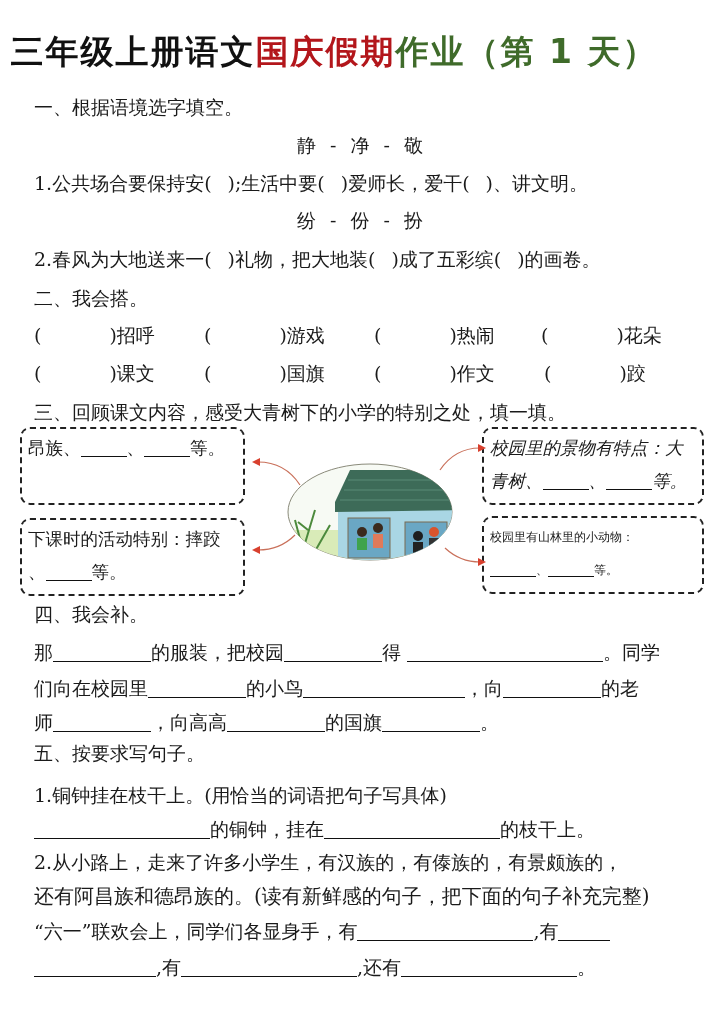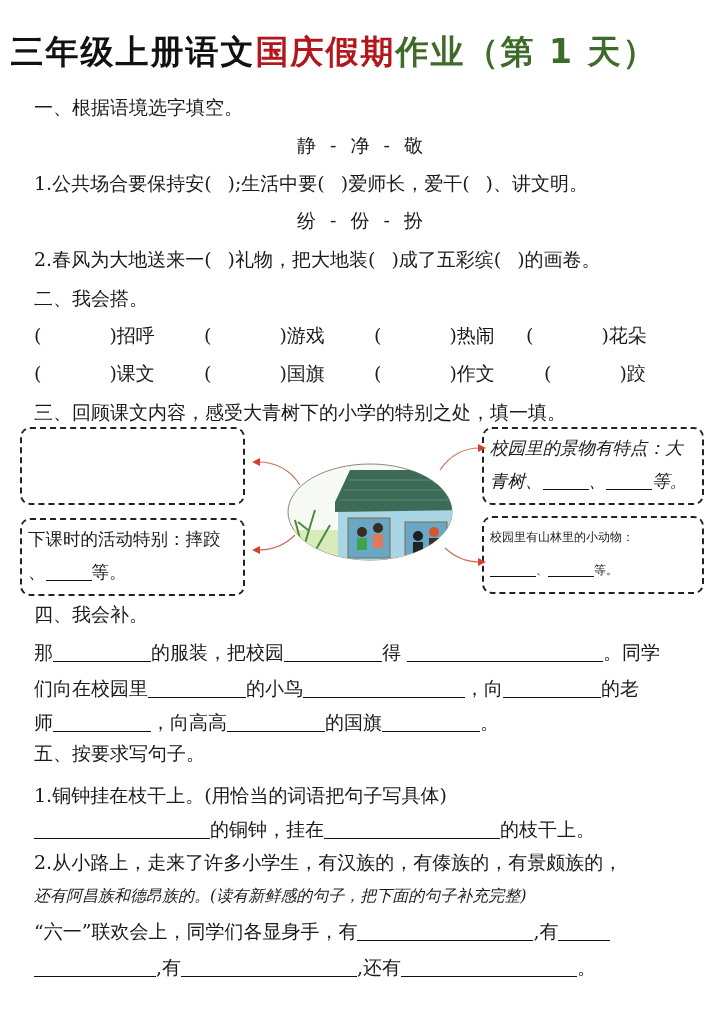--- a/index.html
+++ b/index.html
@@ -31,32 +31,33 @@
 <div class="abs line center" style="top:208px;">纷 - 份 - 扮</div>
 <div class="abs line" style="top:247px;left:34px;">
   <span>2.春风为大地送来一(</span><span style="display:inline-block;width:16px;"></span><span>)礼物，把大地装(</span><span style="display:inline-block;width:16px;"></span><span>)成了五彩缤(</span><span style="display:inline-block;width:16px;"></span><span>)的画卷。</span>
 </div>
 
 <div class="abs line" style="top:286px;left:34px;">二、我会搭。</div>
 <div class="abs line" style="top:323px;left:34px;width:660px;">
   <span class="abs" style="left:0;"><span>(</span><span style="display:inline-block;width:68px;"></span><span>)招呼</span></span>
   <span class="abs" style="left:170px;"><span>(</span><span style="display:inline-block;width:68px;"></span><span>)游戏</span></span>
   <span class="abs" style="left:340px;"><span>(</span><span style="display:inline-block;width:68px;"></span><span>)热闹</span></span>
-  <span class="abs" style="left:492px;"><span>(</span><span style="display:inline-block;width:68px;"></span><span>)花朵</span></span>
+  <span class="abs" style="left:507px;"><span>(</span><span style="display:inline-block;width:68px;"></span><span>)花朵</span></span>
 </div>
 <div class="abs line" style="top:361px;left:34px;width:660px;">
   <span class="abs" style="left:0;"><span>(</span><span style="display:inline-block;width:68px;"></span><span>)课文</span></span>
   <span class="abs" style="left:170px;"><span>(</span><span style="display:inline-block;width:68px;"></span><span>)国旗</span></span>
   <span class="abs" style="left:340px;"><span>(</span><span style="display:inline-block;width:68px;"></span><span>)作文</span></span>
   <span class="abs" style="left:510px;"><span>(</span><span style="display:inline-block;width:68px;"></span><span>)跤</span></span>
 </div>
 
 <div class="abs line" style="top:400px;left:34px;">三、回顾课文内容，感受大青树下的小学的特别之处，填一填。</div>
 
 <div class="abs box" style="top:427px;left:20px;width:225px;height:78px;">
+  <div><span>昂族、</span><span class="blank" style="width:46px;"></span><span>、</span><span class="blank" style="width:46px;"></span><span>等。</span></div>
 </div>
 
 <div class="abs box" style="top:518px;left:20px;width:225px;height:78px;">
   <div>下课时的活动特别：摔跤</div>
   <div><span>、</span><span class="blank" style="width:46px;"></span><span>等。</span></div>
 </div>
 
 <div class="abs box" style="top:427px;left:482px;width:222px;height:78px;font-style:italic;">
   <div>校园里的景物有特点：大</div>
   <div><span>青树、</span><span class="blank" style="width:46px;"></span><span>、</span><span class="blank" style="width:46px;"></span><span>等。</span></div>
@@ -114,19 +115,19 @@
 <div class="abs line" style="top:710px;left:34px;">
   <span>师</span><span class="blank" style="width:98px;"></span><span>，向高高</span><span class="blank" style="width:98px;"></span><span>的国旗</span><span class="blank" style="width:98px;"></span><span>。</span>
 </div>
 
 <div class="abs line" style="top:741px;left:34px;">五、按要求写句子。</div>
 <div class="abs line" style="top:783px;left:34px;">1.铜钟挂在枝干上。(用恰当的词语把句子写具体)</div>
 <div class="abs line" style="top:817px;left:34px;">
   <span class="blank" style="width:176px;"></span><span>的铜钟，挂在</span><span class="blank" style="width:176px;"></span><span>的枝干上。</span>
 </div>
 <div class="abs line" style="top:850px;left:34px;">2.从小路上，走来了许多小学生，有汉族的，有傣族的，有景颇族的，</div>
-<div class="abs line" style="top:884px;left:34px;font-size:16px;font-style:italic;">还有阿昌族和德昂族的。(读有新鲜感的句子，把下面的句子补充完整)</div>
+<div class="abs line" style="top:884px;left:34px;font-size:20px;">还有阿昌族和德昂族的。(读有新鲜感的句子，把下面的句子补充完整)</div>
 <div class="abs line" style="top:919px;left:34px;">
   <span>“六一”联欢会上，同学们各显身手，有</span><span class="blank" style="width:176px;"></span><span>,有</span><span class="blank" style="width:52px;"></span>
 </div>
 <div class="abs line" style="top:955px;left:34px;">
   <span class="blank" style="width:122px;"></span><span>,有</span><span class="blank" style="width:176px;"></span><span>,还有</span><span class="blank" style="width:176px;"></span><span>。</span>
 </div>
 
 </body></html>

